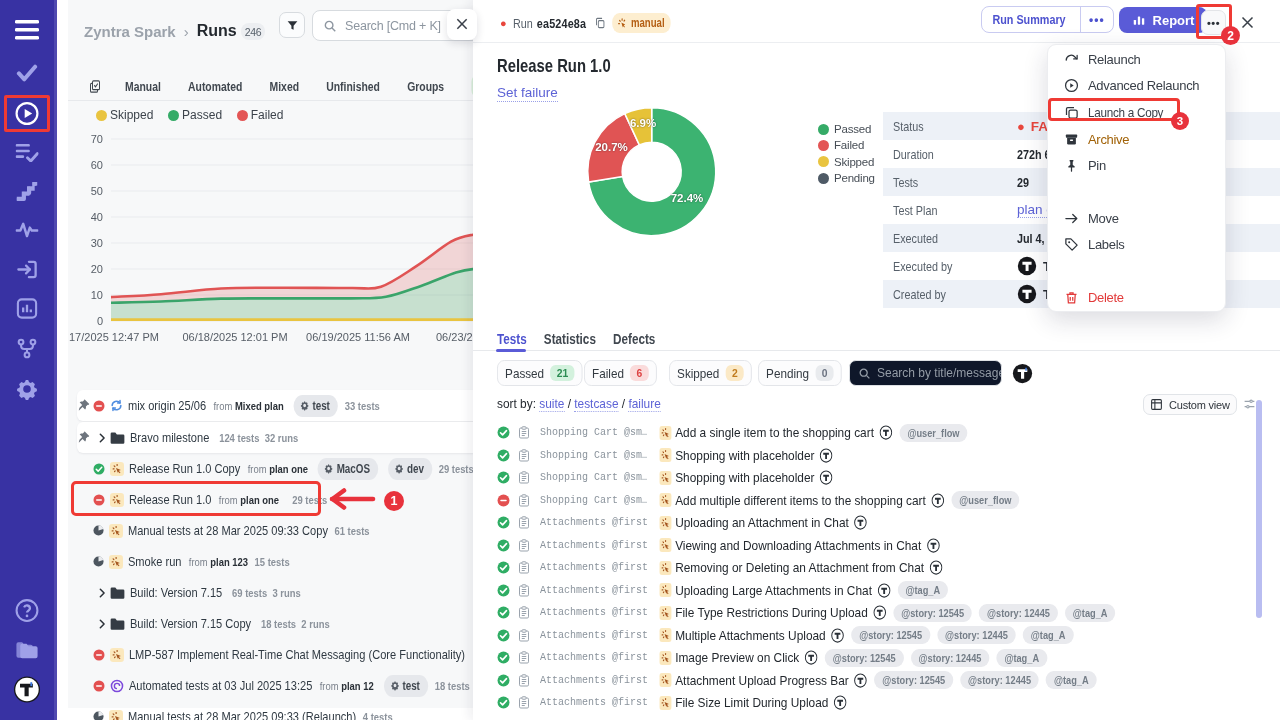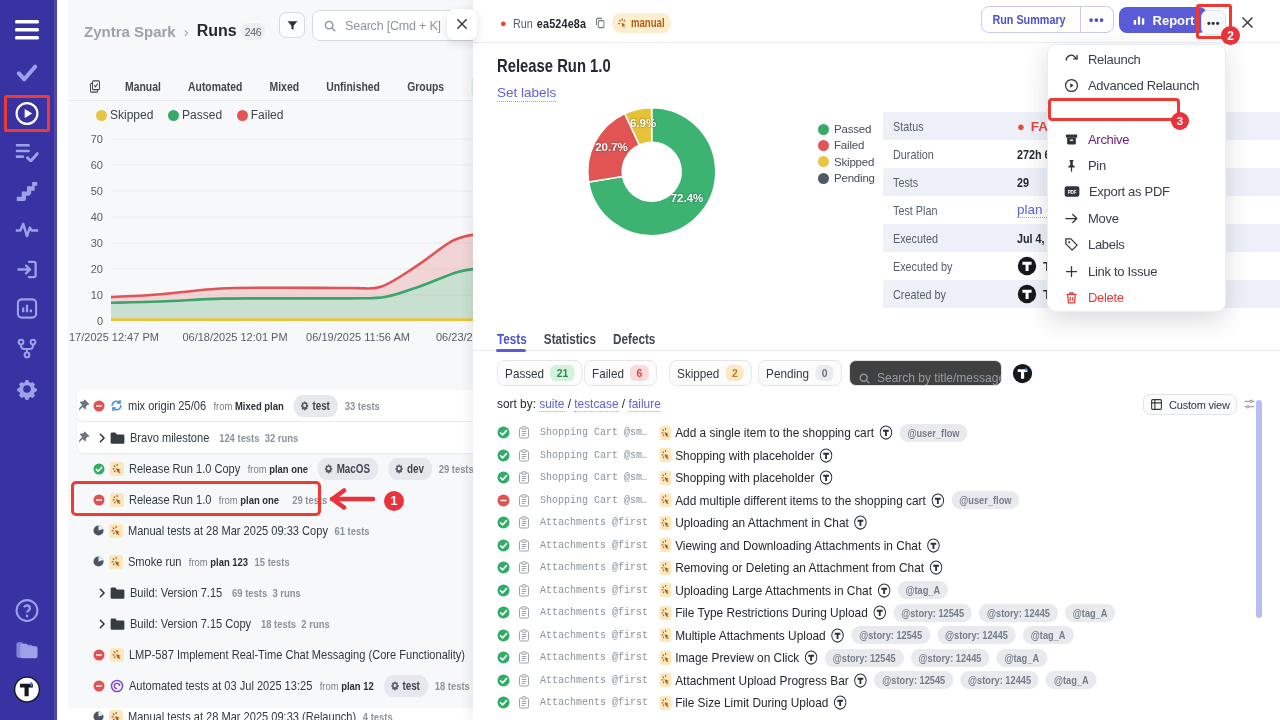--- a/index.html
+++ b/index.html
@@ -86,21 +86,21 @@
 .dtabline { position:absolute; left:0; top:350px; width:807px; height:1px; background:#e7e9ec; }
 .dtabunder { position:absolute; left:23px; top:349px; width:30px; height:2.5px; background:#5a5bd7; border-radius:2px; }
 
 
 .fchip { position:absolute; top:360px; height:26px; transform:scaleX(0.9); transform-origin:0 50%; border:1px solid #e3e5e9; background:#fcfcfd; border-radius:8px; display:flex; align-items:center; padding:0 8px; font-size:13px; font-weight:400; color:#333a41; }
 .fchip .b { margin-left:7px; font-size:11.5px; font-weight:700; padding:2px 7px; border-radius:6px; }
 .b.green { background:#d3f1dd; color:#2c8c52; }
 .b.red { background:#fadbdb; color:#d44; }
 .b.amber { background:#fbe9c6; color:#c07c1e; }
 .b.grey { background:#e9ebee; color:#6b7280; }
-.tsearch { position:absolute; left:376px; top:360px; width:153px; height:26px; border:1px solid #dde0e4; border-radius:7px; background:#404040; display:flex; align-items:flex-end; padding:0 8px; color:#949ca6; font-size:12px; white-space:nowrap; overflow:hidden; }
+.tsearch { position:absolute; left:376px; top:360px; width:153px; height:26px; border:1px solid #dde0e4; border-radius:7px; background:#0f172a; display:flex; align-items:center; padding:0 8px; color:#949ca6; font-size:12px; white-space:nowrap; overflow:hidden; }
 .tsearch svg { margin-right:6px; flex:none; }
 
 .sortrow { position:absolute; left:24px; top:396px; font-size:13.5px; color:#24292f; }
 .sortrow a { color:#5d63d6; border-bottom:1px dotted #9aa0e8; }
 .customview { position:absolute; left:670px; top:394px; white-space:nowrap; height:21px; border:1px solid #e1e4e8; background:#fbfbfc; border-radius:7px; display:flex; align-items:center; font-size:11px; font-weight:400; color:#2f353c; padding:0 6px; letter-spacing:-0.2px; }
 .customview svg { margin-right:6px; }
 
 
 .trow { position:absolute; left:24px; height:22px; display:flex; align-items:center; white-space:nowrap; }
 .trow .suite { font-family:"Liberation Mono", monospace; font-size:10px; color:#8a939c; width:107px; margin-left:10px; overflow:hidden; flex:none; }
@@ -530,21 +530,21 @@
             <rect x="10" y="6" width="4" height="14" rx="1"></rect>
             <rect x="17" y="9" width="4" height="11" rx="1"></rect>
           </svg>Report</div>
     <div id="morebtn">•••</div>
     <svg id="dclose" width="15" height="15" viewBox="0 0 24 24" fill="none" stroke="#3a4049" stroke-width="2.4">
           <path d="M4 4 20 20M20 4 4 20"></path>
         </svg>
   </div>
 
   <div class="h1"><span class="cx" style="transform:scaleX(0.78)">Release Run 1.0</span></div>
-  <div class="setlabels">Set labels</div>
+  <div class="setlabels">Set failure</div>
 
   <div id="donutwrap">
         <svg class="abs" style="left:0;top:0;z-index:5" width="807" height="260" viewBox="473 0 807 260">
 <g stroke="#fff" stroke-width="1.5">
 <path d="M651.7 107.7 A64 64 0 1 1 588.6 182.1 L622.6 176.5 A29.5 29.5 0 1 0 651.7 142.2 Z" fill="#3cb371"></path>
 <path d="M588.6 182.1 A64 64 0 0 1 624.8 113.6 L639.3 144.9 A29.5 29.5 0 0 0 622.6 176.5 Z" fill="#e05454"></path>
 <path d="M624.8 113.6 A64 64 0 0 1 651.7 107.7 L651.7 142.2 A29.5 29.5 0 0 0 639.3 144.9 Z" fill="#e6c238"></path>
 </g>
 <g font-size="11.5" font-weight="bold" fill="#fff" text-anchor="middle" style="text-shadow:0 0 2px rgba(0,0,0,.55)">
 <text x="687" y="202">72.4%</text>
@@ -1048,42 +1048,42 @@
 
 <div id="menu">
       <div class="mi" style="top:1.3px;color:#3a4049"><svg width="15" height="15" viewBox="0 0 24 24" fill="none" stroke="#2f353c" stroke-width="2" stroke-linecap="round" stroke-linejoin="round">
           <path d="M3.5 13a8 8 0 0 1 14-5l3 3"></path>
           <path d="M21 5.5V11h-5.5"></path>
         </svg>Relaunch</div>
 <div class="mi" style="top:27.9px;color:#3a4049"><svg width="15" height="15" viewBox="0 0 24 24" fill="none" stroke="#2f353c" stroke-width="2">
           <circle cx="12" cy="12" r="9.5"></circle>
           <path d="M10 8.5v7L15.5 12z" fill="#2f353c" stroke="none"></path>
         </svg>Advanced Relaunch</div>
-<div class="mi" style="top:81.0px;color:#701a75"><svg width="15" height="15" viewBox="0 0 24 24">
+<div class="mi" style="top:54.5px;color:#3a4049">
+        <svg width="15" height="15" viewBox="0 0 24 24" fill="none" stroke="#2f353c" stroke-width="2">
+          <rect x="8" y="8" width="13" height="13" rx="2.5"></rect>
+          <path d="M16 4H6a2 2 0 0 0-2 2v10"></path>
+        </svg>
+        <span class="cx" style="transform:scaleX(0.9)">Launch a Copy</span>
+      </div>
+<div class="mi" style="top:81.0px;color:#a16207"><svg width="15" height="15" viewBox="0 0 24 24">
           <rect x="3" y="4" width="18" height="5" rx="1" fill="#2f353c"></rect>
           <path d="M5 9h14v9a2 2 0 0 1-2 2H7a2 2 0 0 1-2-2z" fill="#2f353c"></path>
           <rect x="9.5" y="12" width="5" height="2.2" rx="1" fill="#fff"></rect>
         </svg>Archive</div>
 <div class="mi" style="top:107.3px;color:#3a4049"><svg width="15" height="15" viewBox="0 0 24 24" fill="#2f353c">
           <path d="M9 3h6v2l-1 1v5l3 2v2h-4v6l-1 1.5L11 21v-6H7v-2l3-2V6L9 5z"></path>
         </svg>Pin</div>
-<div class="mi" style="top:133.7px;color:#3a4049"><svg width="16" height="15" viewBox="0 0 24 22">
-          <rect x="1" y="3" width="22" height="16" rx="3" fill="#2f353c"></rect>
-          <text x="12" y="14.5" font-size="7" font-weight="bold" fill="#fff" text-anchor="middle" font-family="Liberation Sans">PDF</text>
-        </svg>Export as PDF</div>
 <div class="mi" style="top:160.0px;color:#3a4049"><svg width="15" height="15" viewBox="0 0 24 24" fill="none" stroke="#2f353c" stroke-width="2" stroke-linecap="round" stroke-linejoin="round">
           <path d="M3 12h17M14 5.5 20.5 12 14 18.5"></path>
         </svg>Move</div>
 <div class="mi" style="top:186.5px;color:#3a4049"><svg width="15" height="15" viewBox="0 0 24 24" fill="none" stroke="#2f353c" stroke-width="2" stroke-linejoin="round">
           <path d="M3 3h8l10 10-8 8L3 11z"></path>
           <circle cx="8.3" cy="8.3" r="1.6" fill="#2f353c" stroke="none"></circle>
         </svg>Labels</div>
-<div class="mi" style="top:213.0px;color:#3a4049"><svg width="15" height="15" viewBox="0 0 24 24" fill="none" stroke="#2f353c" stroke-width="2" stroke-linecap="round">
-          <path d="M12 4v16M4 12h16"></path>
-        </svg>Link to Issue</div>
 <div class="mi" style="top:239.3px;color:#e23a3a"><svg width="15" height="15" viewBox="0 0 24 24" fill="none" stroke="#e23a3a" stroke-width="2">
           <path d="M4 7h16M9.5 7V4.5h5V7M6 7l1 13.5h10L18 7"></path>
           <path d="M10 11v6M14 11v6"></path>
         </svg>Delete</div>
     </div>
 
 <div id="rscroll"></div>
 
 <div class="ann" style="left:4px;top:95px;width:46px;height:37px;border-radius:2px"></div>
 <div class="ann" style="left:71px;top:481px;width:250px;height:35px;border-radius:5px"></div>

